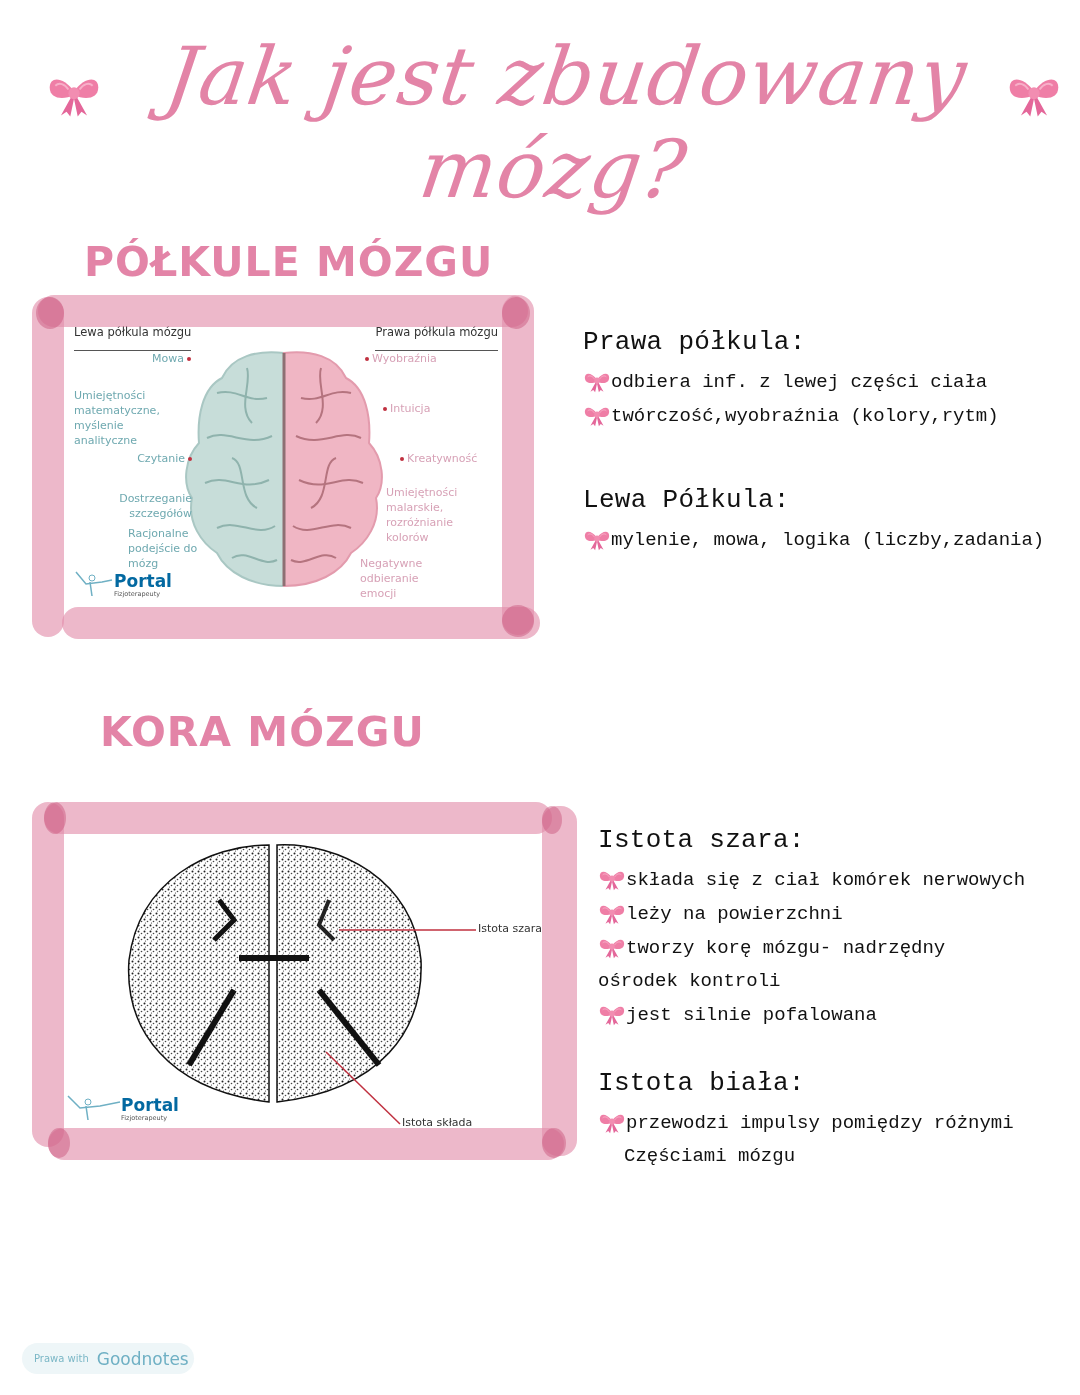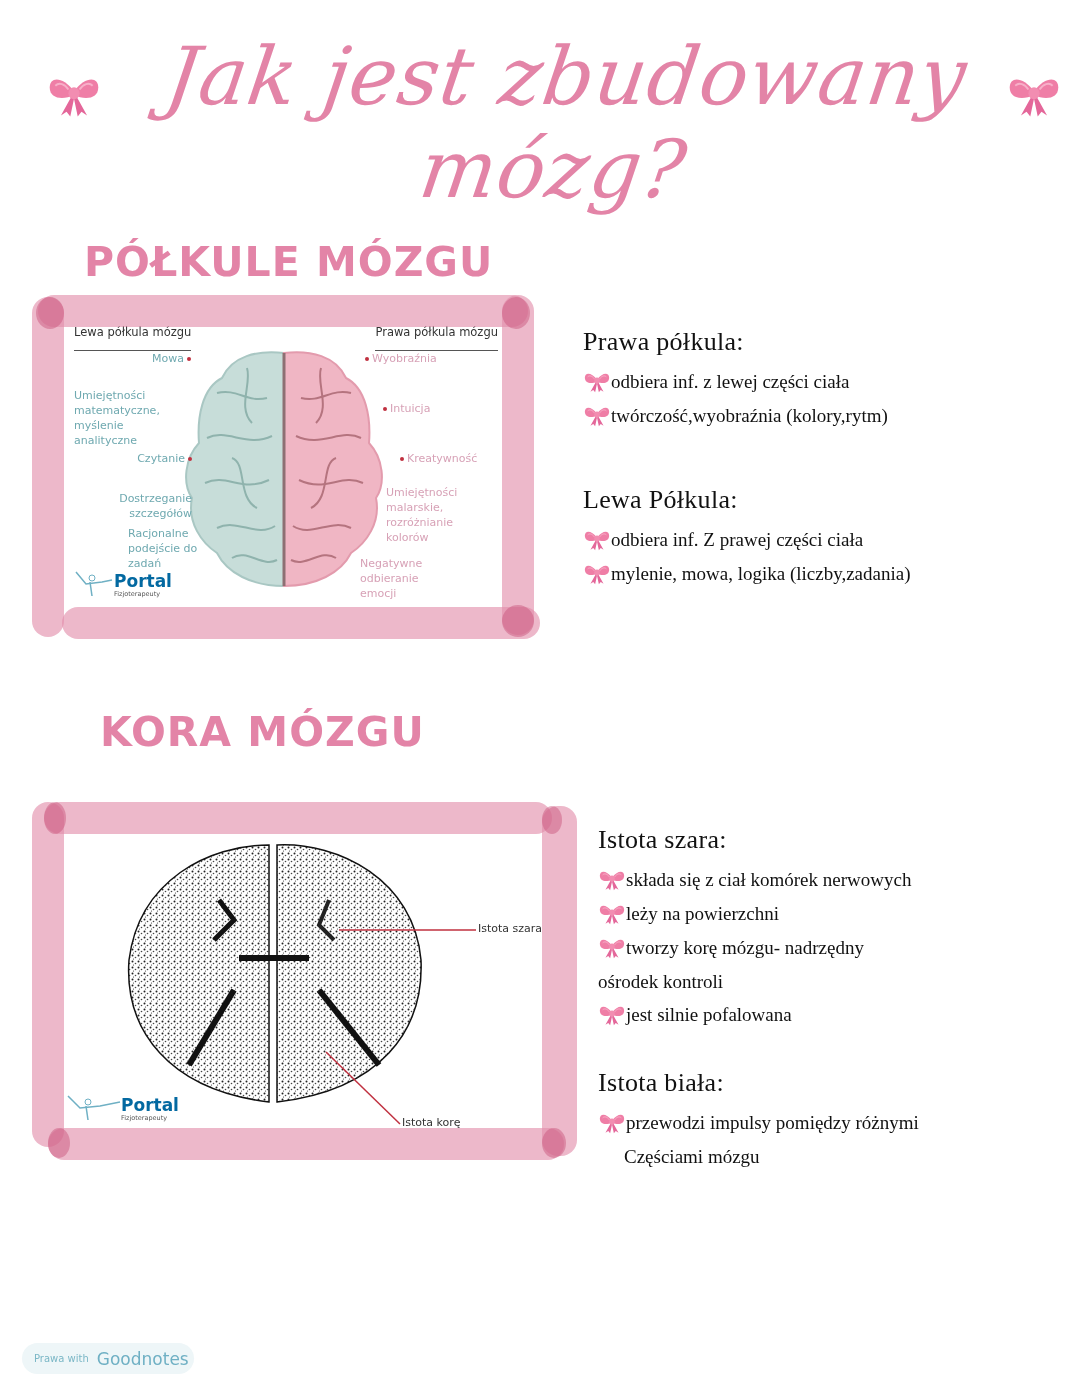--- a/index.html
+++ b/index.html
@@ -38,21 +38,21 @@
     .lab { position: absolute; font-size: 11px; line-height: 15px; }
     .lab.left { color: #6fa9b0; text-align: right; }
     .lab.right { color: #d7a1b6; }
     .dot { display: inline-block; width: 4px; height: 4px; background: #c0303f; border-radius: 50%; vertical-align: middle; margin: 0 3px; }
 
     .portal { position: absolute; display: flex; align-items: flex-end; }
     .portal-name { font-weight: bold; font-size: 17px; color: #0369a1; line-height: 17px; }
     .portal-sub { font-size: 6.5px; color: #555; }
 
     
-    .notes { position: absolute; font-family: Liberation Serif, serif; color: #111; }
+    .notes { position: absolute; font-family: Liberation Mono, monospace; color: #111; }
     .notes h3 { font-size: 26px; font-weight: normal; margin-bottom: 8px; letter-spacing: 0.3px; }
     .notes .li { font-size: 19px; line-height: 34px; white-space: nowrap; display: flex; align-items: center; }
     .notes .li .mini-bow { width: 28px; height: 24px; flex: none; }
     .notes .cont { font-size: 19px; line-height: 33px; }
     .n1 { left: 583px; top: 327px; }
     .n2 { left: 583px; top: 485px; }
     .n3 { left: 598px; top: 825px; }
     .n4 { left: 598px; top: 1068px; }
 
     
@@ -123,21 +123,21 @@
         <path d="M159 210 C144 200, 129 220, 114 212"></path>
           <path d="M144 20 C139 35, 154 60, 139 75"></path>
         <path d="M159 110 C144 115, 154 150, 134 160"></path>
       </g>
     </svg>
 
     <div class="lab left" style="right:316px; top:28px;"><span>Mowa</span><span class="dot"></span></div>
     <div class="lab left" style="left:12px; top:65px; width:100px; text-align:left;">Umiejętności matematyczne, myślenie analityczne</div>
     <div class="lab left" style="right:315px; top:128px;"><span>Czytanie</span><span class="dot"></span></div>
     <div class="lab left" style="right:318px; top:168px; width:90px;">Dostrzeganie szczegółów</div>
-    <div class="lab left" style="right:312px; top:203px; width:70px; text-align:left;">Racjonalne podejście do zadań</div>
+    <div class="lab left" style="right:312px; top:203px; width:70px; text-align:left;">Racjonalne podejście do mózg</div>
 
     <div class="lab right" style="left:300px; top:28px;"><span class="dot"></span><span>Wyobraźnia</span></div>
     <div class="lab right" style="left:318px; top:78px;"><span class="dot"></span><span>Intuicja</span></div>
     <div class="lab right" style="left:335px; top:128px;"><span class="dot"></span><span>Kreatywność</span></div>
     <div class="lab right" style="left:324px; top:162px; width:85px;">Umiejętności malarskie, rozróżnianie kolorów</div>
     <div class="lab right" style="left:298px; top:233px; width:75px;">Negatywne odbieranie emocji</div>
 
     <div class="portal" style="left:12px; top:245px;">
       <svg width="40" height="30" viewBox="0 0 40 30">
         <path d="M2 4 L12 16 L28 14 L38 12" stroke="#6fb0c4" stroke-width="1.5" fill="none"></path>
@@ -170,26 +170,20 @@
   <div class="li">
       <svg class="mini-bow">
         <use href="#bow"></use>
       </svg>
       <span>twórczość,wyobraźnia (kolory,rytm)</span>
     </div>
 </div>
 
 <div class="notes n2">
   <h3>Lewa Półkula:</h3>
-  <div class="li">
-      <svg class="mini-bow">
-        <use href="#bow"></use>
-      </svg>
-      <span>odbiera inf. Z prawej części ciała</span>
-    </div>
   <div class="li">
       <svg class="mini-bow">
         <use href="#bow"></use>
       </svg>
       <span>mylenie, mowa, logika (liczby,zadania)</span>
     </div>
 </div>
 
 <div class="section-title st-2">KORA MÓZGU</div>
 
@@ -210,21 +204,21 @@
       <path d="M210 60 L200 85 L215 100" stroke="#222" stroke-width="4" fill="none"></path>
       <path d="M120 118 L190 118" stroke="#111" stroke-width="6"></path>
       <path d="M115 150 L70 225" stroke="#111" stroke-width="6"></path>
       <path d="M200 150 L260 225" stroke="#111" stroke-width="6"></path>
     </svg>
     <svg style="position:absolute; left:0; top:0;" width="482" height="300">
       <line x1="275" y1="100" x2="412" y2="100" stroke="#c0303f" stroke-width="1.5"></line>
       <line x1="262" y1="222" x2="336" y2="294" stroke="#c0303f" stroke-width="1.5"></line>
     </svg>
     <div class="fig2-lab" style="left:414px; top:92px;">Istota szara</div>
-    <div class="fig2-lab" style="left:338px; top:286px;">Istota korę</div>
+    <div class="fig2-lab" style="left:338px; top:286px;">Istota składa</div>
 
     <div class="portal" style="left:2px; top:262px;">
       <svg width="55" height="30" viewBox="0 0 55 30">
         <path d="M2 4 L14 16 L34 14 L54 10" stroke="#6fb0c4" stroke-width="1.5" fill="none"></path>
         <circle cx="22" cy="10" r="3" stroke="#6fb0c4" fill="none"></circle>
         <path d="M20 14 L22 28" stroke="#6fb0c4" stroke-width="1.5"></path>
       </svg>
       <div>
         <div class="portal-name">Portal</div>
         <div class="portal-sub">Fizjoterapeuty</div>

